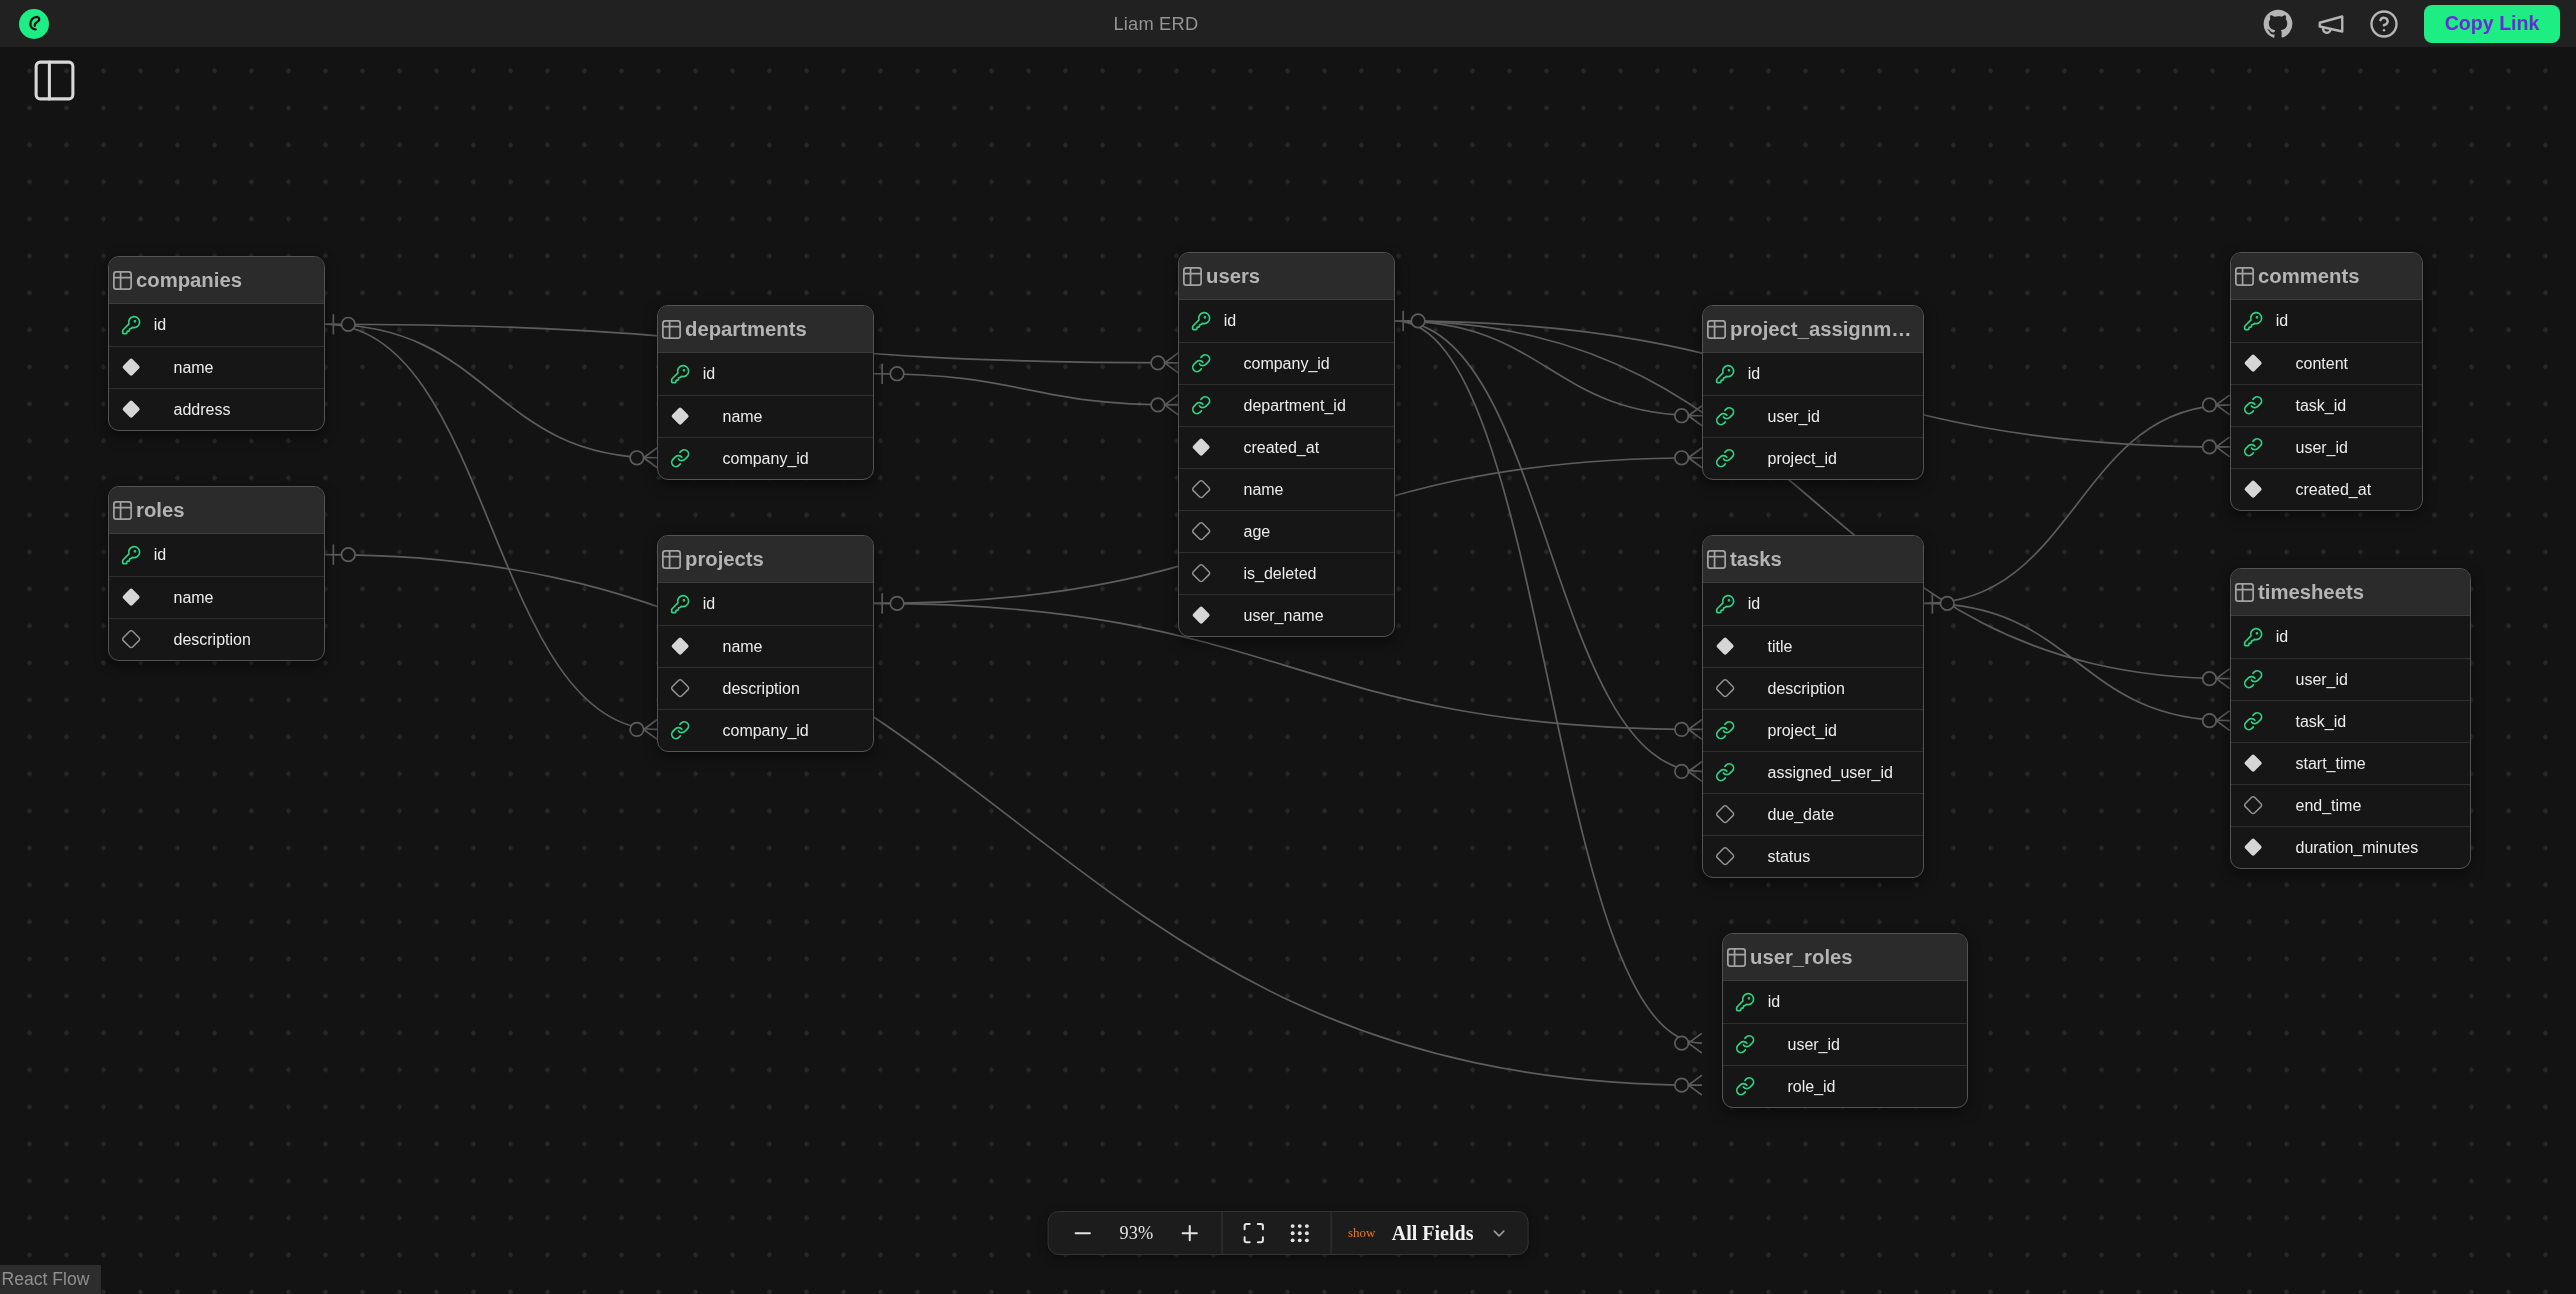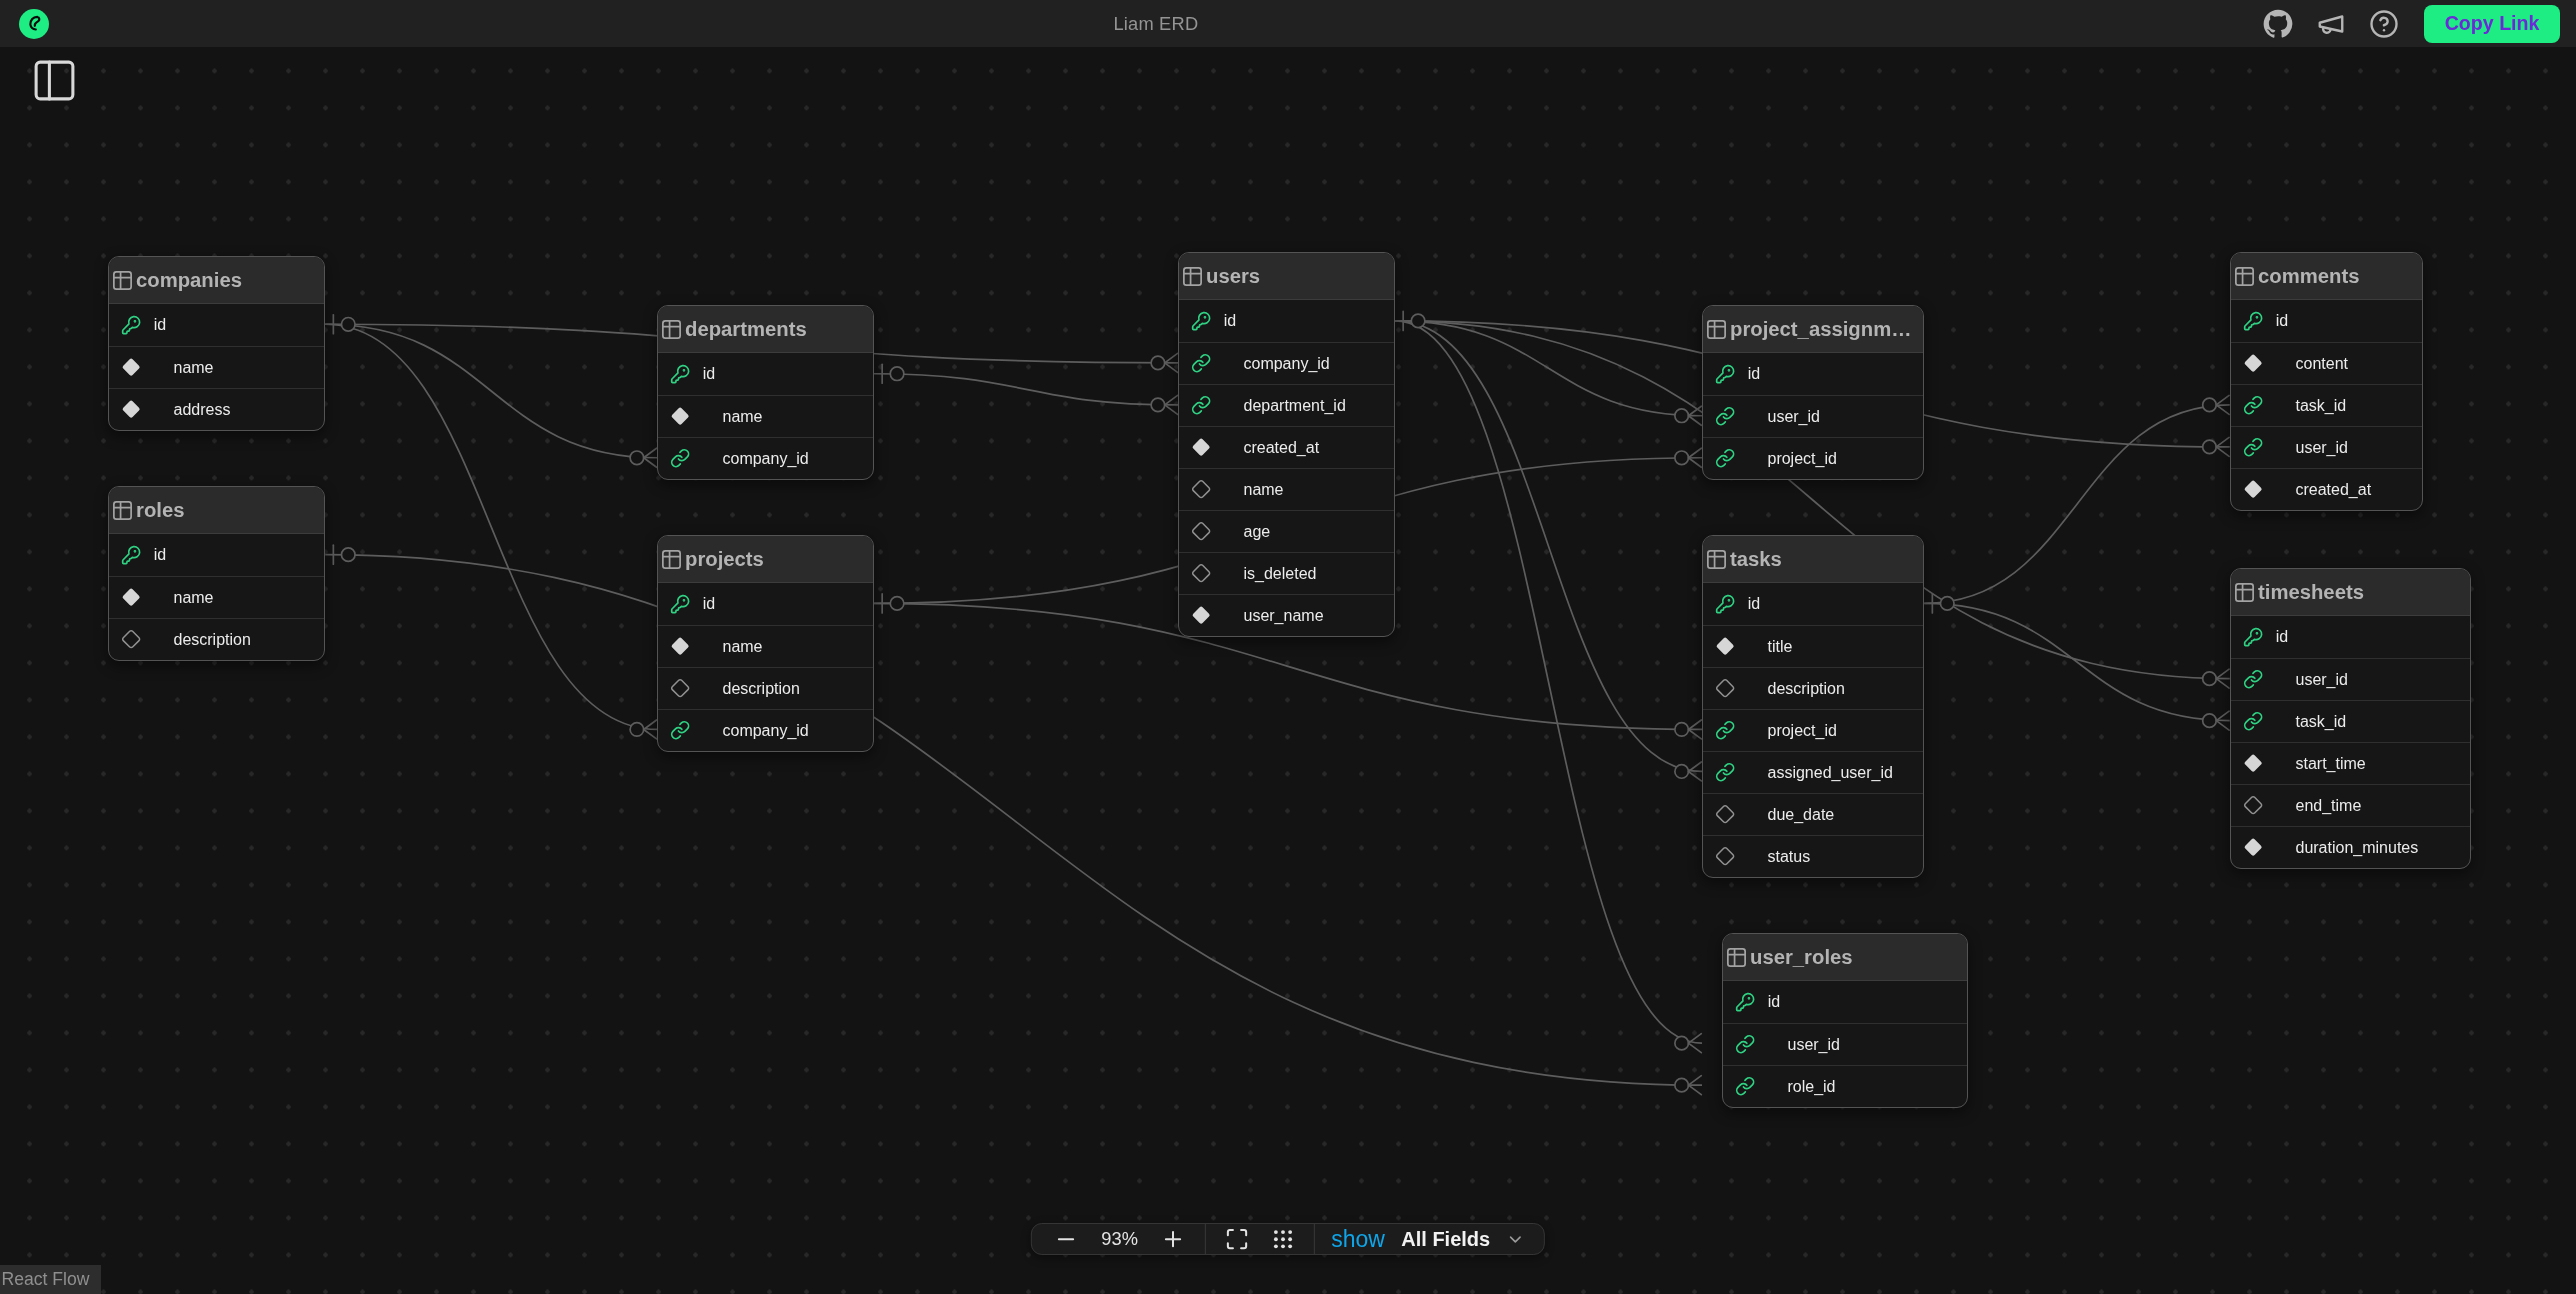--- a/index.html
+++ b/index.html
@@ -86,32 +86,33 @@
     font-size: 16px; font-weight: 500; color: #ececec; cursor: pointer;
     white-space: nowrap;
   }
   .table-row + .table-row { border-top: 1.4px solid #2f2f2f; gap: 32px; }
   .row-icon { width: 20.3px; height: 20.3px; flex: none; display: inline-flex; }
   .row-icon svg { width: 100%; height: 100%; }
 
   
   .toolbar {
     position: absolute; left: 50%; transform: translateX(-50%); bottom: 39px; z-index: 5;
-    height: 32px; display: flex; align-items: center; gap: 16.3px; padding: 0 19px;
+    height: 44px; display: flex; align-items: center; gap: 16.3px; padding: 0 19px;
     background: #1c1c1c; border: 0.7px solid #353535; border-radius: 11px;
     box-shadow: 0 2.7px 9.5px rgba(0,0,0,.4);
+    font-family: Liberation Serif, serif;
   }
   .tb-btn {
     width: 30px; height: 30px; background: none; border: 0; padding: 0;
     display: flex; align-items: center; justify-content: center; cursor: pointer;
   }
   .tb-btn svg { width: 24.4px; height: 24.4px; fill: none; stroke: #e2e2e2; stroke-width: 2; stroke-linecap: round; stroke-linejoin: round; }
   .tb-divider { width: 0.7px; align-self: stretch; background: #383838; }
   .zoom-level { color: #e4e4e4; font-size: 18.3px; min-width: 45px; text-align: center; }
-  .show-label { color: #0ea5e9; font-size: 23px; }
+  .show-label { color: #f97316; font-size: 13px; }
   .fields-select {
     display: flex; align-items: center; gap: 16px;
     background: none; border: 0; padding: 0; cursor: pointer;
     color: #f2f2f2; font-size: 20px; font-weight: 700; font-family: inherit;
   }
   .fields-select svg { width: 19px; height: 19px; fill: none; stroke: #9a9a9a; stroke-width: 2; stroke-linecap: round; stroke-linejoin: round; }
 
   .attribution {
     position: absolute; left: -9.5px; bottom: 0; z-index: 5;
     background: #2d2d2d; color: #8f8f8f; font-size: 17.6px; padding: 4.1px 11px;

